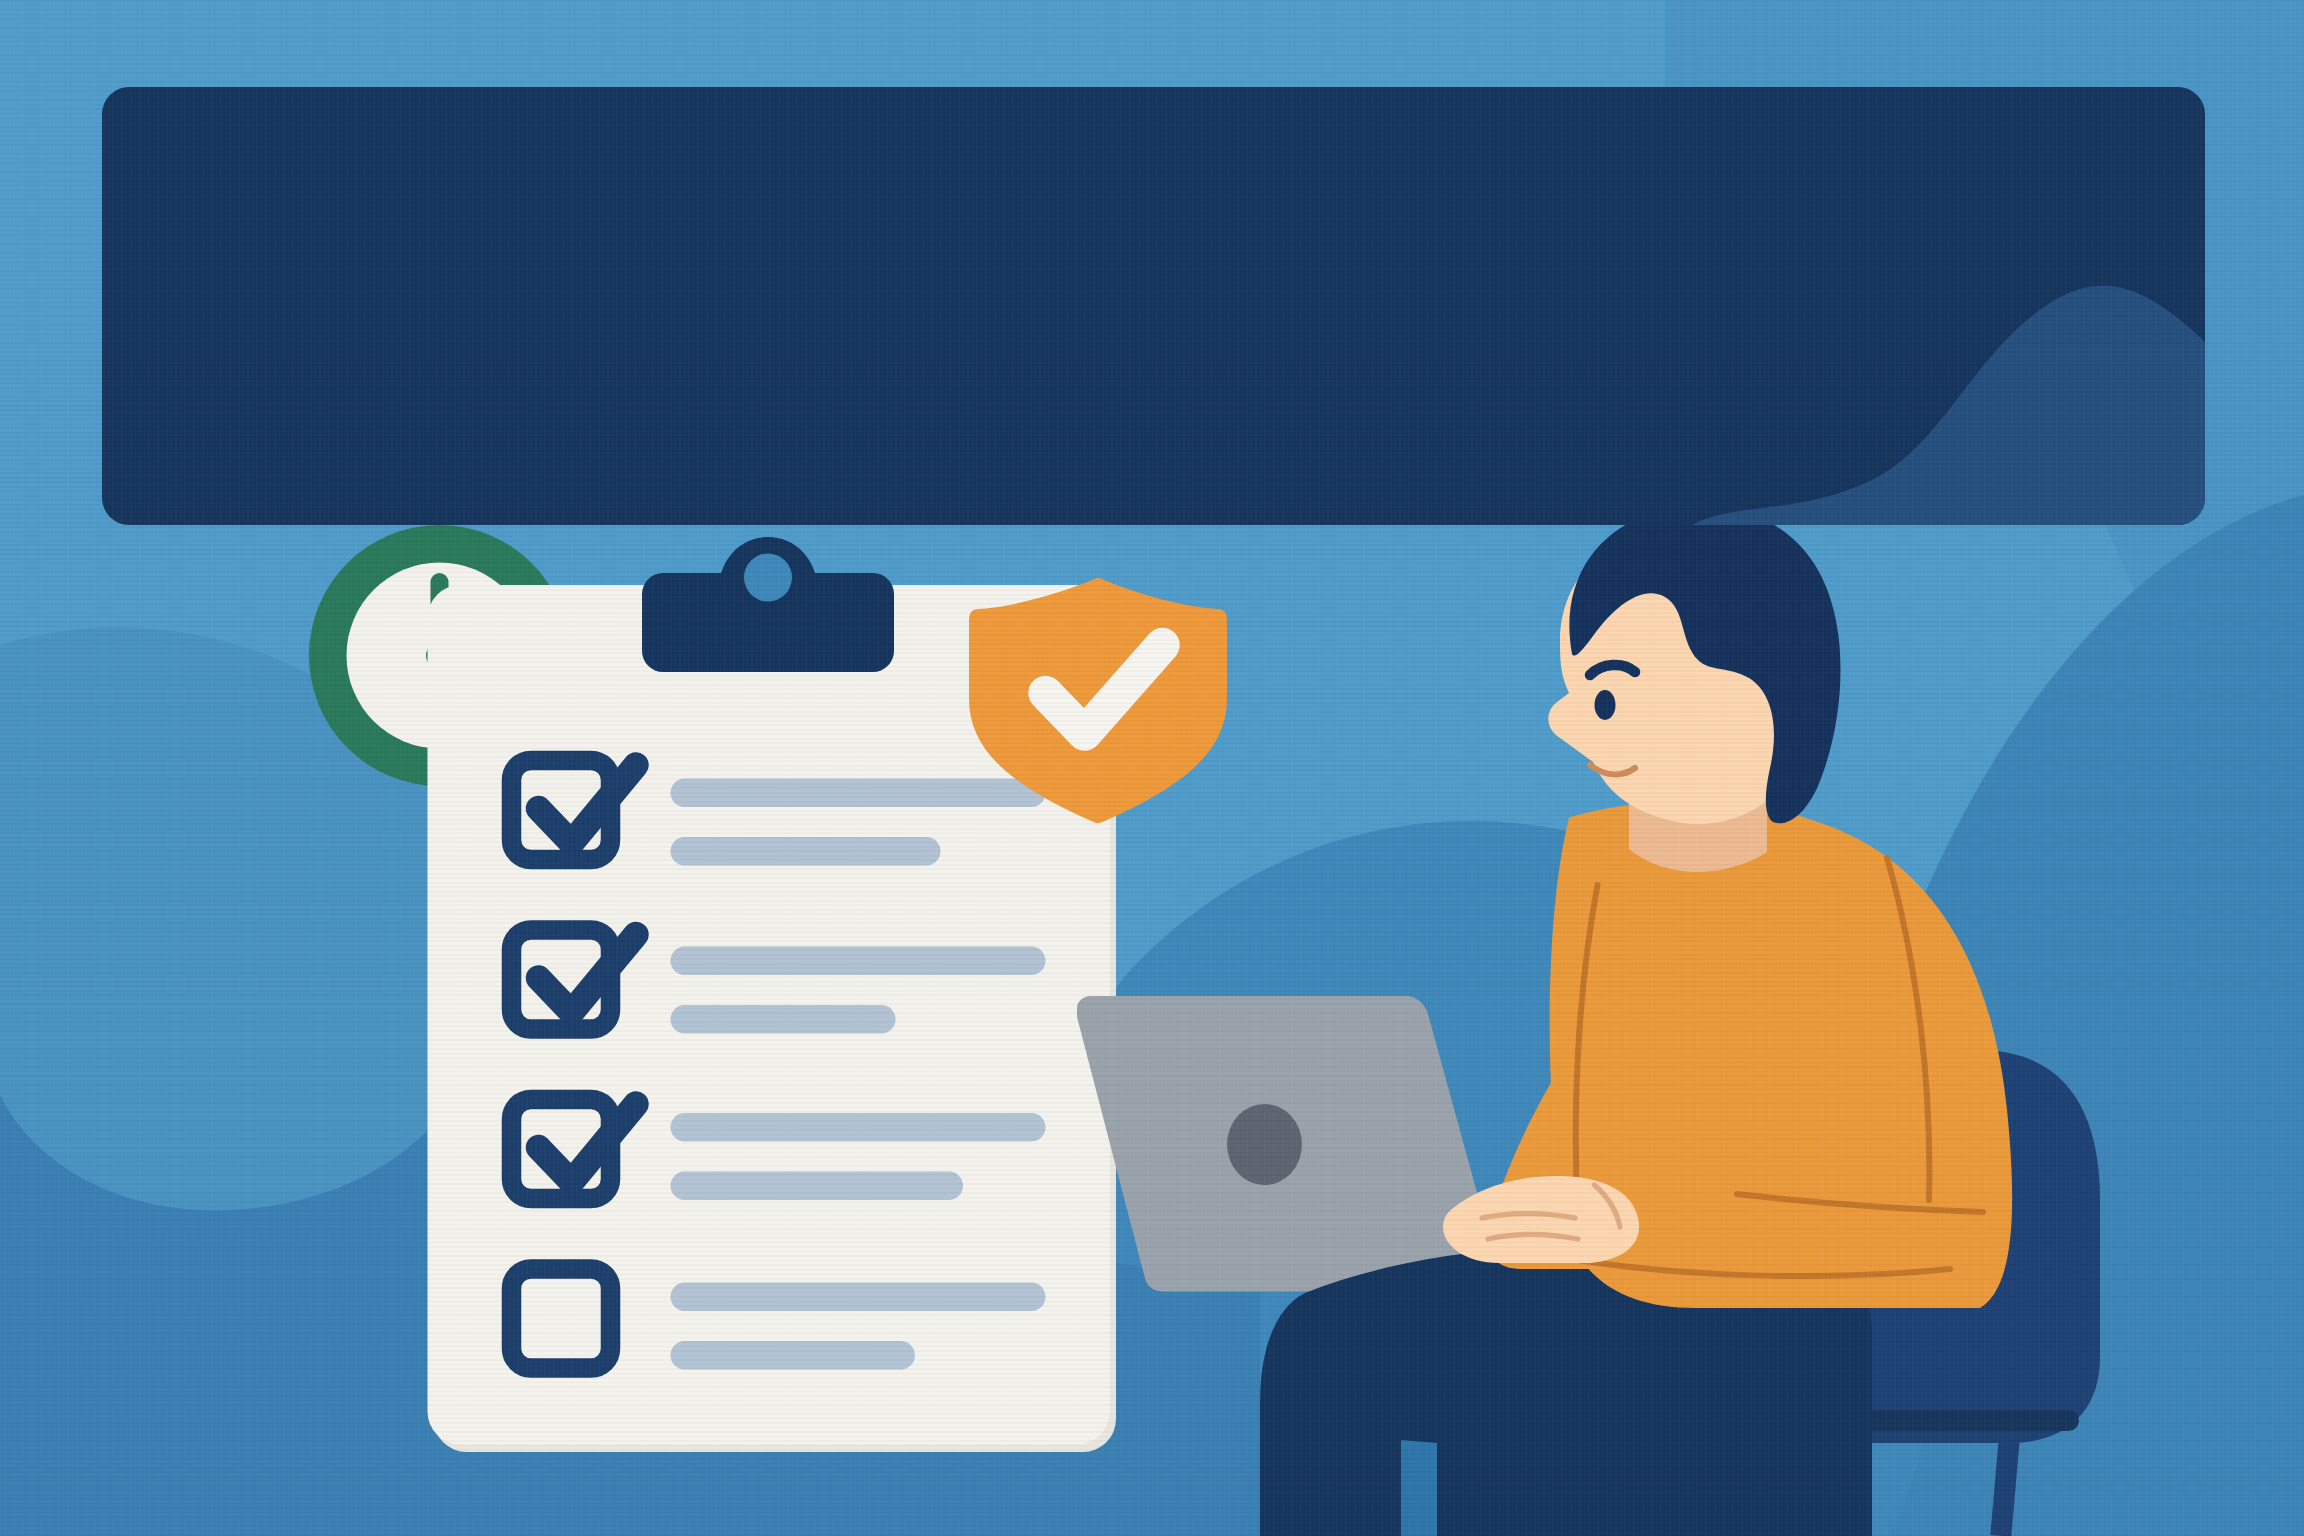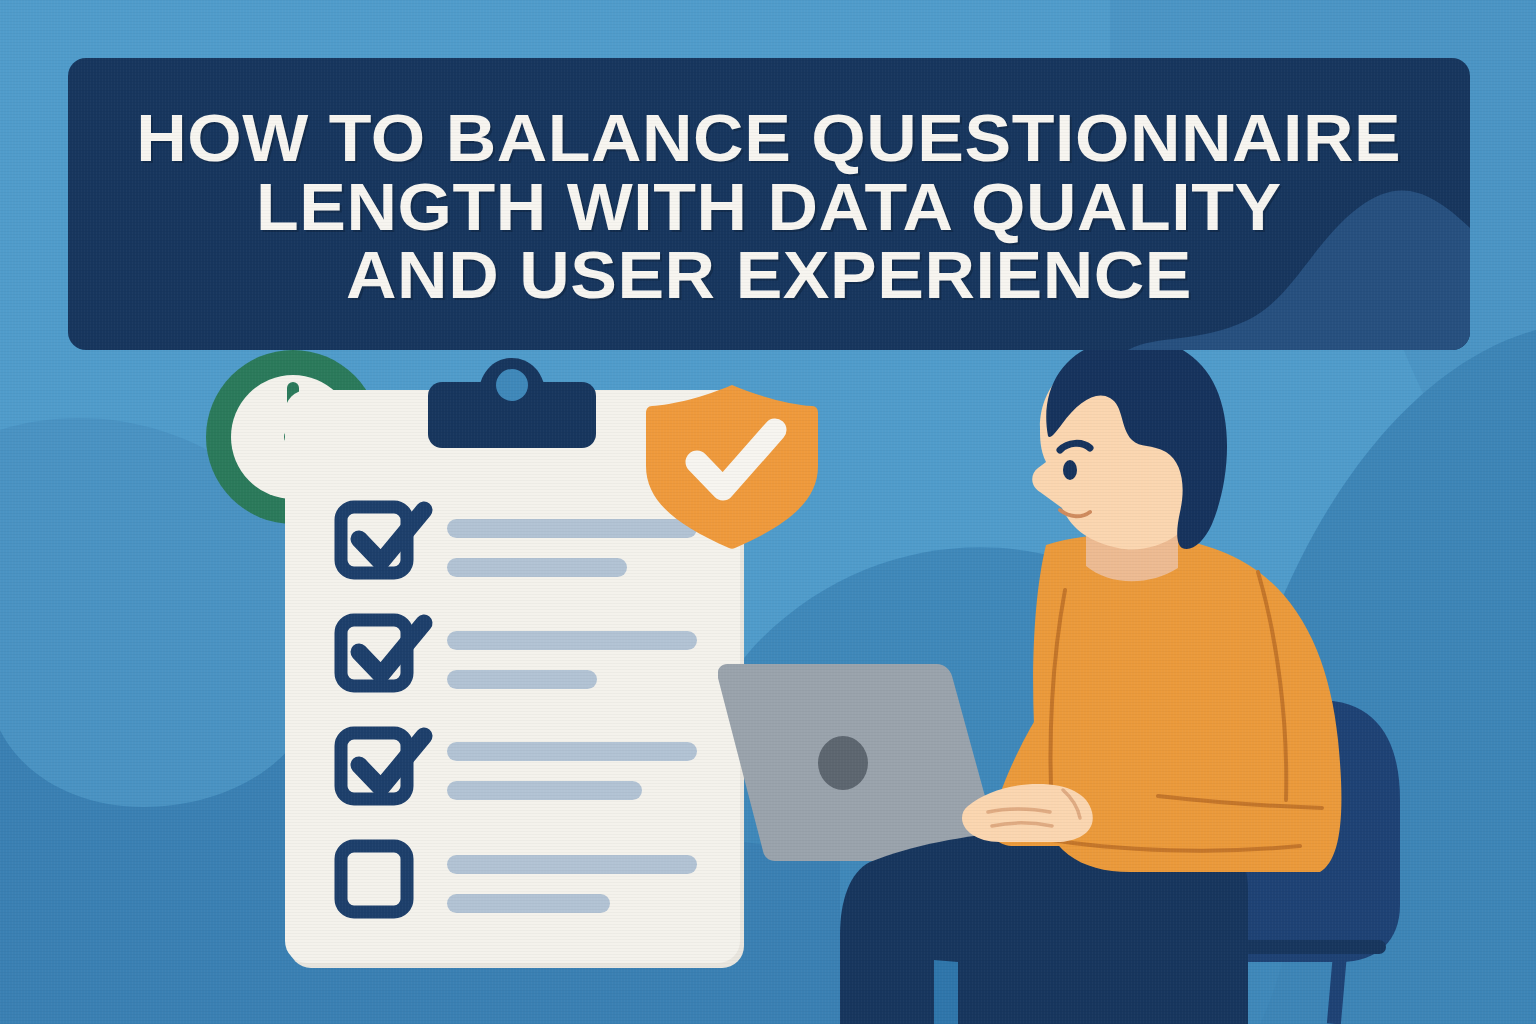--- a/index.html
+++ b/index.html
@@ -241,23 +241,18 @@
 
   <div id="banner">
     <div id="banner-wave">
       <svg viewBox="0 0 1402 292" preserveAspectRatio="none" width="100%" height="100%">
         <path d="M1402,170 C1360,130 1330,120 1290,150 C1245,184 1225,240 1180,262
                  C1130,286 1090,276 1060,292 L1402,292 Z" fill="#27507f"></path>
       </svg>
     </div>
   </div>
 
-  <div id="title-text">
-    <div class="title-line">How to Balance Questionnaire</div>
-    <div class="title-line">Length With Data Quality</div>
-    <div class="title-line">and User Experience</div>
-  </div>
 
   <svg id="art-front" viewBox="0 0 1536 1024" style="position:absolute;inset:0;width:1536px;height:1024px;pointer-events:none;">
   </svg>
 
   <div class="noise"></div>
 </div>
 
 </body></html>

